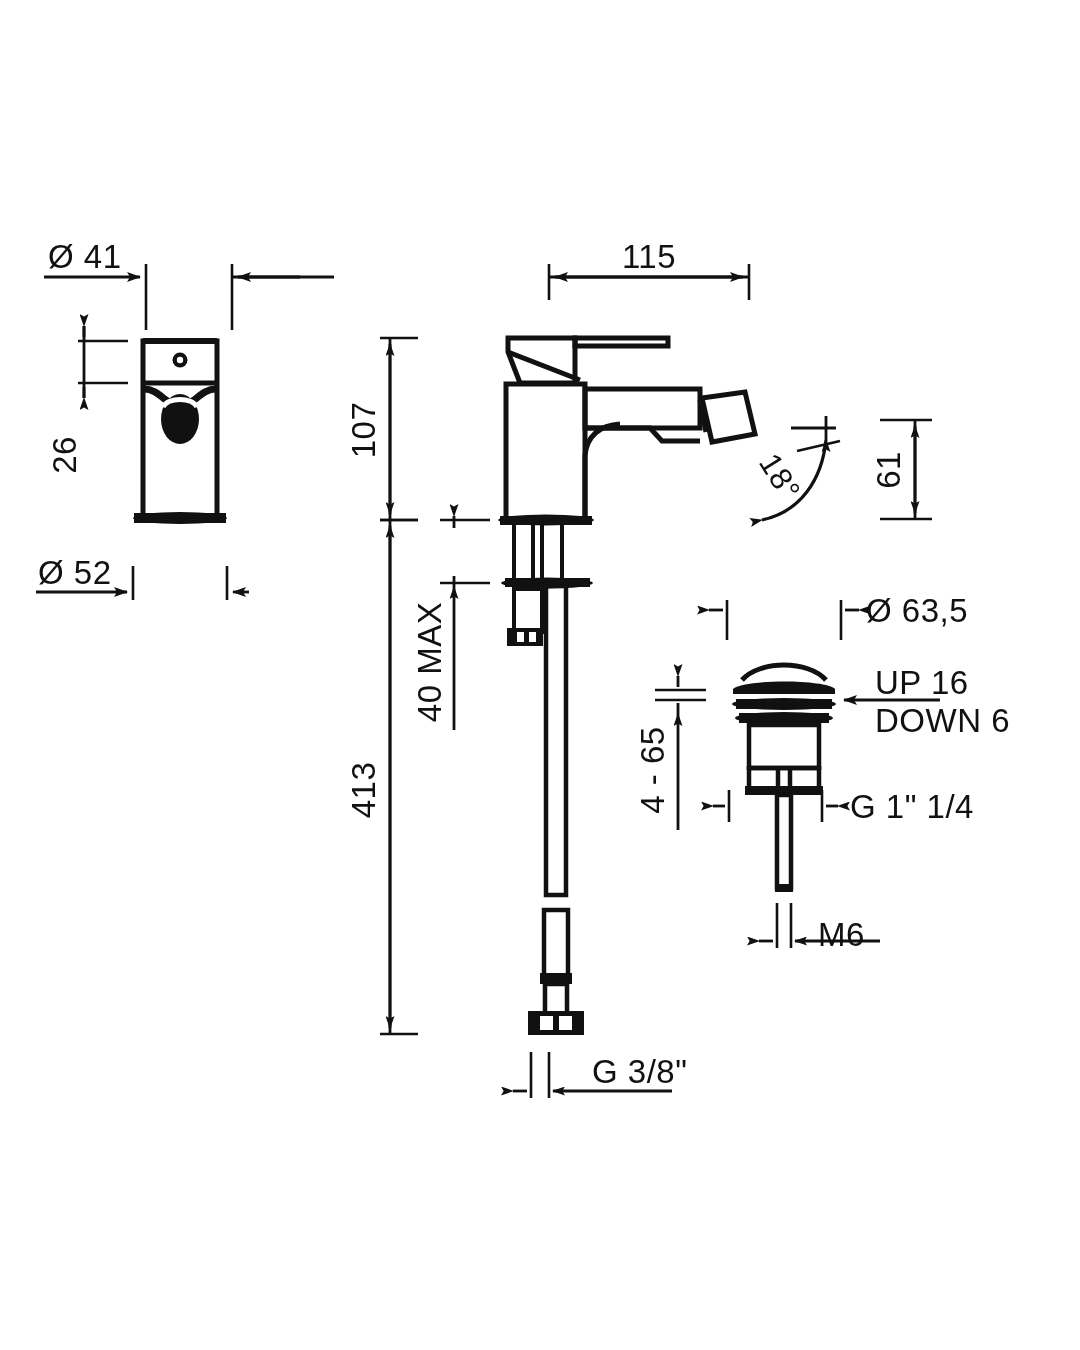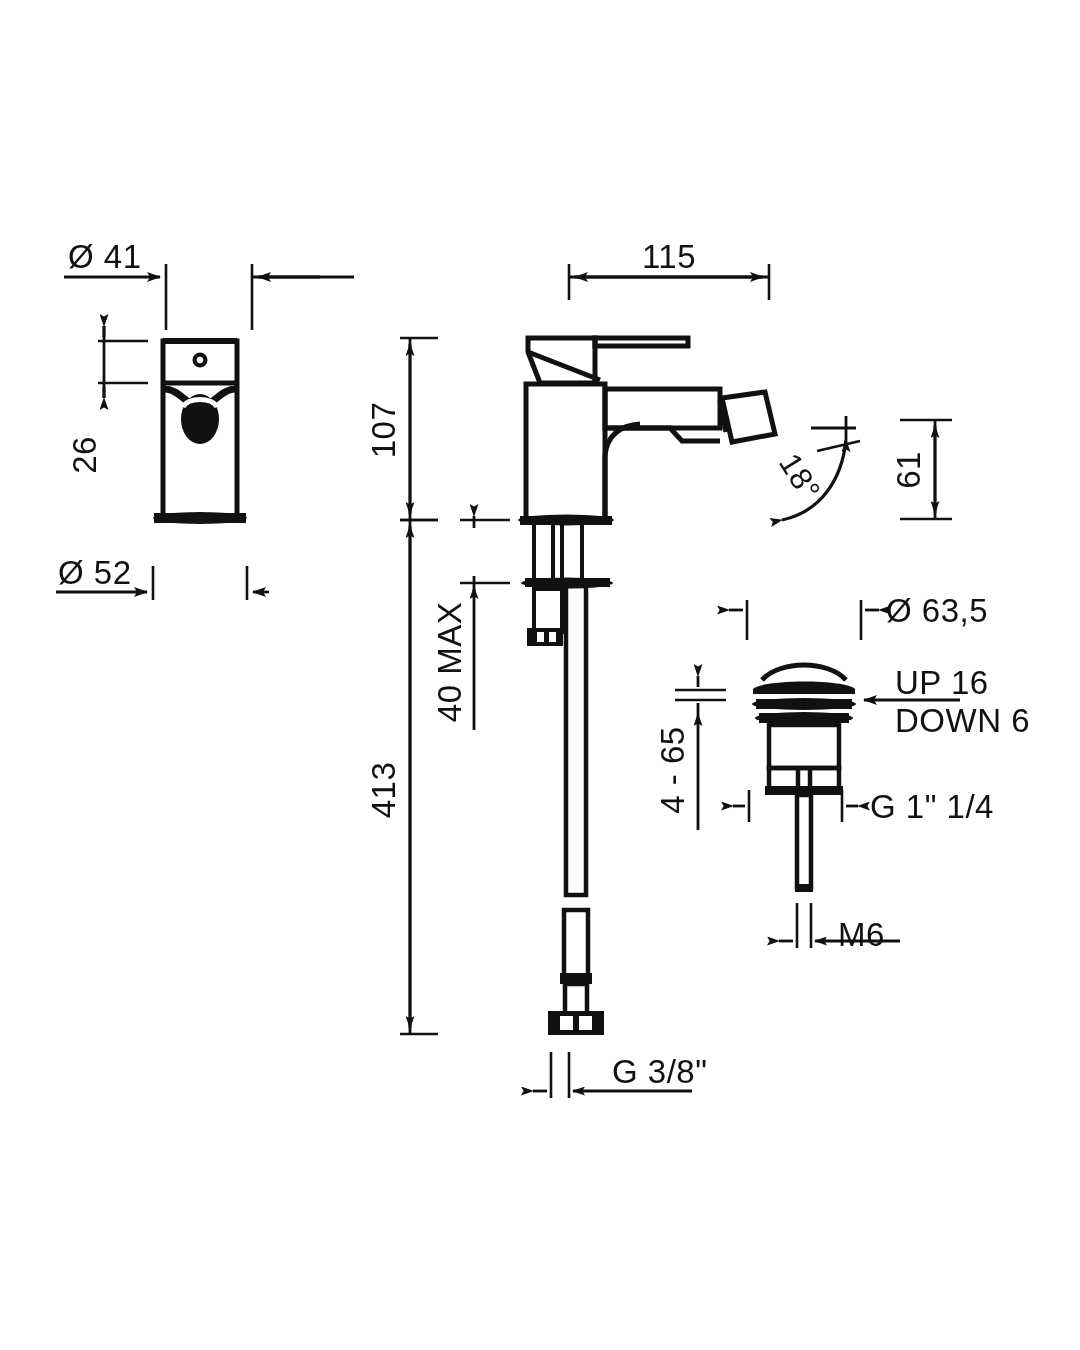--- a/index.html
+++ b/index.html
@@ -1,19 +1,19 @@
 <!DOCTYPE html>
 <html><head>
 <meta charset="utf-8">
 <title>Bidet Mixer Technical Drawing</title>
 <style>
   html,body{margin:0;padding:0;background:#ffffff;}
   body{width:1080px;height:1350px;position:relative;overflow:hidden;
        font-family:"Liberation Sans","DejaVu Sans",sans-serif;color:#000;}
-  #sheet{position:absolute;inset:0;width:872px;height:1350px;padding-left:20px;}
+  #sheet{position:absolute;inset:0;width:872px;height:1350px;}
   svg{display:block;}
   .dimtext{font-family:"Liberation Sans","DejaVu Sans",sans-serif;
            font-size:33px;fill:#111;letter-spacing:0.5px;}
   .deg{font-size:31px;}
 </style>
 </head>
 <body>
 
 <div id="sheet">
 <svg width="1080" height="1350" viewBox="0 0 1080 1350" xmlns="http://www.w3.org/2000/svg">

